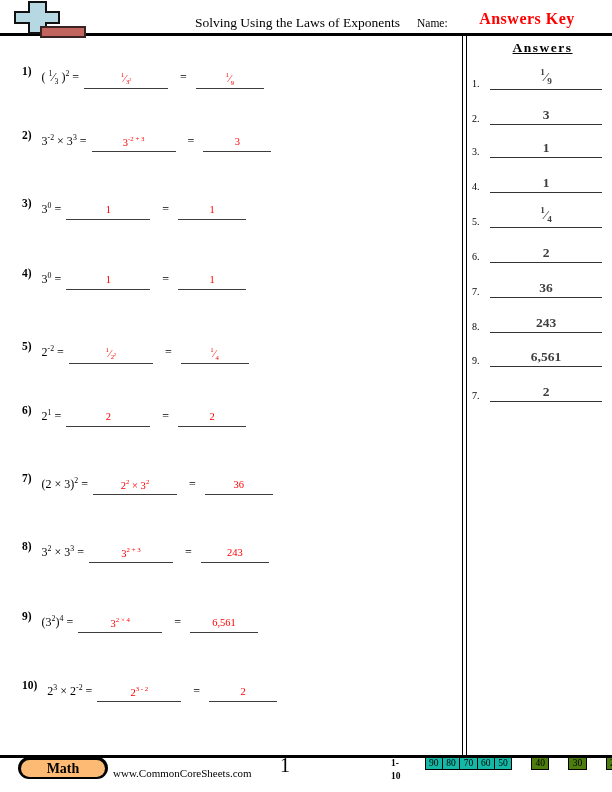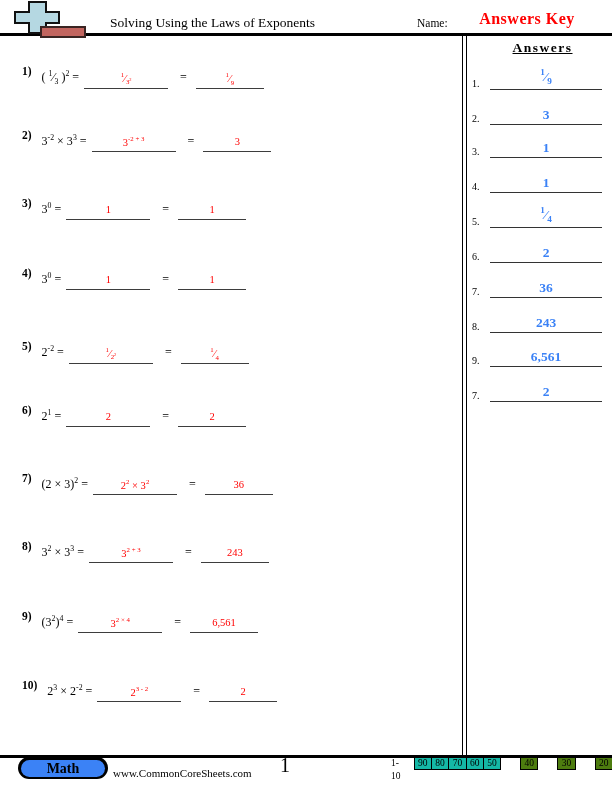--- a/index.html
+++ b/index.html
@@ -2,62 +2,62 @@
 <html><head>
 <meta charset="utf-8">
 <style>
   html,body{margin:0;padding:0;background:#fff;}
   .page{position:relative;width:612px;height:792px;background:#ffffff;
         font-family:"Liberation Serif",serif;color:#000;overflow:hidden;}
 
   
   .logo{position:absolute;left:12px;top:1px;width:92px;height:38px;z-index:3;}
   .hrule{position:absolute;left:0;top:33px;width:612px;height:2.5px;background:#000;z-index:1;}
-  .title{position:absolute;left:110px;top:15px;width:290px;text-align:left;font-size:13.5px;}
+  .title{position:absolute;left:110px;top:15px;width:290px;text-align:right;font-size:13.5px;}
   .name-label{position:absolute;left:417px;top:17px;font-size:11.5px;}
   .answer-key{position:absolute;left:462px;top:10px;width:130px;text-align:center;
               font-size:16px;font-weight:bold;color:#ff0000;letter-spacing:.5px;}
   .instructions{position:absolute;left:8px;top:37px;font-size:11.5px;font-weight:bold;}
 
   
   .vsep{position:absolute;left:462px;top:35px;height:722px;width:3px;
         border-left:1.5px solid #000;border-right:1.5px solid #000;background:#fff;}
 
   
   .answers-panel{position:absolute;left:468px;top:36px;width:149px;height:380px;}
   .answers-heading{position:absolute;top:4px;width:100%;text-align:center;font-weight:bold;
                    font-size:13.5px;text-decoration:underline;letter-spacing:1.5px;}
   .arow{position:absolute;left:0;width:100%;height:26px;}
   .anum{position:absolute;left:4px;bottom:1px;font-size:10px;}
   .aline{position:absolute;left:22px;bottom:0;width:112px;border-bottom:1.6px solid #333;text-align:center;}
-  .aval{color:#3b82f6;font-weight:bold;font-size:13.5px;line-height:1.05;display:inline-block;padding-bottom:2px;}
+  .aval{color:#404040;font-weight:bold;font-size:13.5px;line-height:1.05;display:inline-block;padding-bottom:2px;}
   .aval sup,.aval sub{font-size:.68em;}
 
   
   .problem{position:absolute;left:22px;display:flex;align-items:baseline;white-space:nowrap;}
   .pnum{font-weight:bold;font-size:11.5px;margin-right:10px;position:relative;top:-6px;}
   .pexpr{font-size:12px;}
   .blank{display:inline-block;border-bottom:1.6px solid #3d3d3d;text-align:center;}
   .blank.work{width:84px;margin-left:5px;}
   .blank.result{width:68px;}
   .peq{margin:0 9px 0 12px;font-size:12px;}
   .red{color:#ff0000;font-size:10.5px;line-height:1.2;display:inline-block;padding-bottom:2px;}
   .pexpr sup,.red sup{font-size:.65em;}
   .pexpr sub,.red sub{font-size:.65em;}
   sub sup{font-size:.75em;}
 
   
   .frule{position:absolute;left:0;top:755px;width:612px;height:2.5px;background:#000;}
   .math-badge{position:absolute;left:18px;top:757px;width:90px;height:22px;background:#000;border-radius:11px;}
-  .math-badge-inner{position:absolute;left:3px;top:2.5px;right:3px;bottom:2.5px;background:#3b82f6;
+  .math-badge-inner{position:absolute;left:3px;top:2.5px;right:3px;bottom:2.5px;background:#fdba74;
                     border-radius:9px;text-align:center;font-weight:bold;font-size:14px;line-height:17px;}
   .website{position:absolute;left:113px;top:767px;font-size:11px;}
   .page-num{position:absolute;left:240px;top:754px;width:90px;text-align:center;font-size:20px;}
   .score-strip{position:absolute;left:391px;top:757px;display:flex;align-items:flex-start;}
-  .score-label{font-size:9.5px;line-height:13px;margin-right:7px;}
+  .score-label{font-size:9.5px;line-height:13px;margin-right:18px;font-weight:bold;}
   .score-box{width:17px;height:11px;border:1px solid #000;margin-left:-1px;font-size:9.5px;
              line-height:11px;text-align:center;background:#14b8a6;}
   .score-box.hl{background:#4d7c0f;margin-left:19px;}
 </style>
 </head>
 <body>
 
 <div class="page">
 
   <div class="logo">

